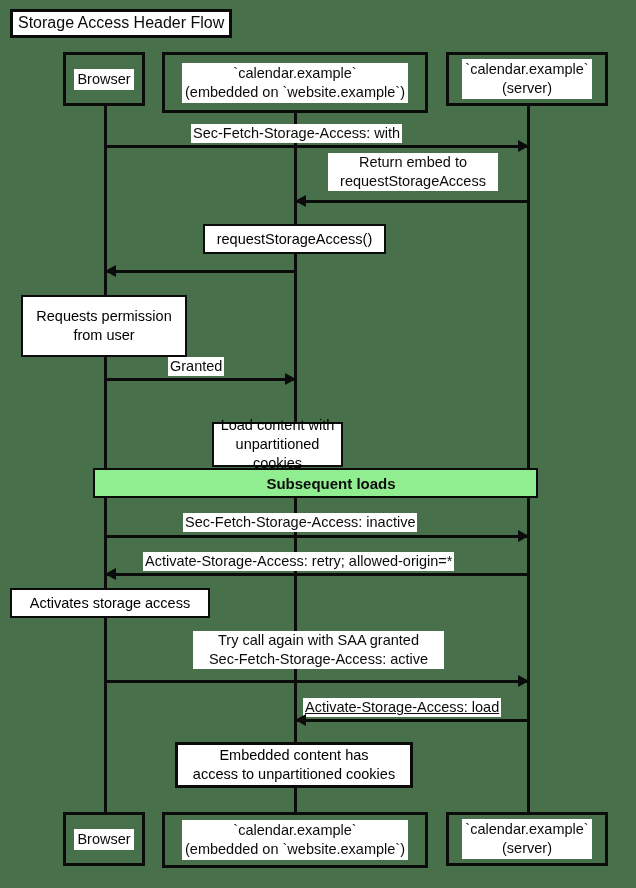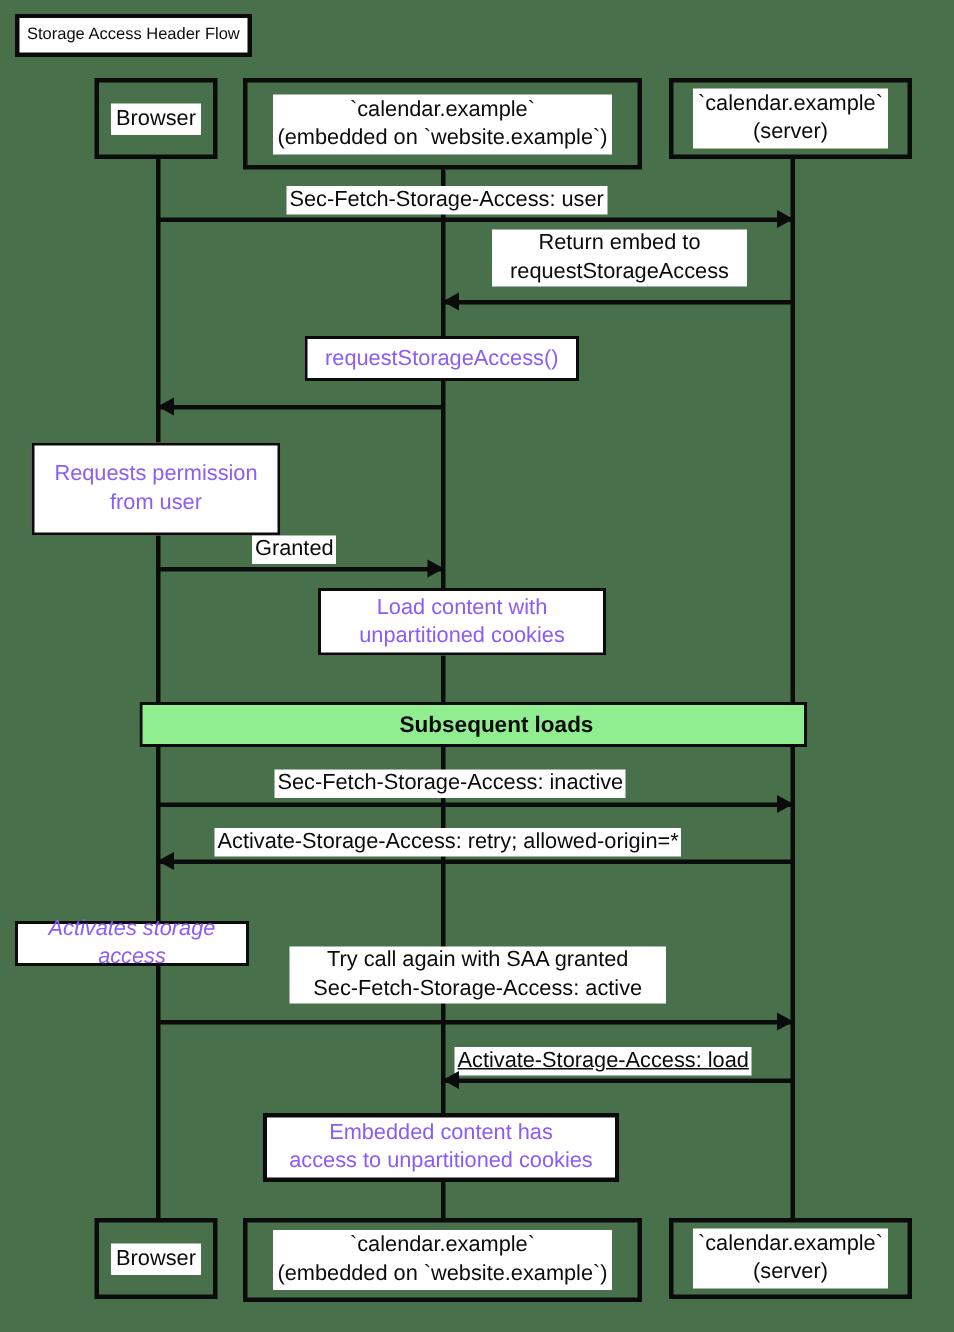--- a/index.html
+++ b/index.html
@@ -20,21 +20,21 @@
   }
   .abs { position: absolute; }
 
   
   .title-box {
     left: 10px;
     top: 9px;
     border: 3px solid #0b0b0b;
     background: #ffffff;
     padding: 2px 5px 3px 5px;
-    font-size: 11px;
+    font-size: 16px;
     color: #0b0b0b;
     line-height: 18px;
     white-space: nowrap;
   }
 
   
   .participant {
     border: 3px solid #0b0b0b;
     background: transparent;
     display: flex;
@@ -79,21 +79,21 @@
     line-height: 19px;
     padding: 0px 2px;
     white-space: pre-line;
     text-align: center;
   }
 
   
   .note {
     border: 2px solid #0b0b0b;
     background: #ffffff;
-    color: #8b5cf6;
+    color: #000000;
     font-size: 14.5px;
     line-height: 19px;
     text-align: center;
     padding: 3px 6px;
     box-sizing: border-box;
     white-space: pre-line;
     display: flex;
     align-items: center;
     justify-content: center;
   }
@@ -130,56 +130,56 @@
   <div class="abs participant" style="left:162px; top:52px; width:266px; height:61px;">
     <span class="plabel">`calendar.example`
 (embedded on `website.example`)</span>
   </div>
 
   <div class="abs participant" style="left:446px; top:52px; width:162px; height:54px;">
     <span class="plabel">`calendar.example`
 (server)</span>
   </div>
 
-  <div class="abs msglabel" style="left:191px; top:124px;">Sec-Fetch-Storage-Access: user</div>
+  <div class="abs msglabel" style="left:191px; top:124px;">Sec-Fetch-Storage-Access: with</div>
   <div class="abs msgline" style="left:105px; top:145px; width:423px;"></div>
   <div class="abs arrowhead right" style="left:518px; top:140px;"></div>
 
   <div class="abs msglabel" style="left:328px; top:153px; width:166px;">Return embed to
 requestStorageAccess</div>
   <div class="abs msgline" style="left:295px; top:200px; width:233px;"></div>
   <div class="abs arrowhead left" style="left:295px; top:195px;"></div>
 
   <div class="abs note" style="left:203px; top:224px; width:183px; height:30px;">requestStorageAccess()</div>
   <div class="abs msgline" style="left:105px; top:270px; width:190px;"></div>
   <div class="abs arrowhead left" style="left:105px; top:265px;"></div>
 
   <div class="abs note" style="left:21px; top:295px; width:166px; height:62px;">Requests permission
 from user</div>
 
   <div class="abs msglabel" style="left:168px; top:357px;">Granted</div>
   <div class="abs msgline" style="left:105px; top:378px; width:190px;"></div>
   <div class="abs arrowhead right" style="left:285px; top:373px;"></div>
 
-  <div class="abs note" style="left:212px; top:392px; width:192px; height:45px;">Load content with
+  <div class="abs note" style="left:212px; top:422px; width:131px; height:45px;">Load content with
 unpartitioned cookies</div>
 
   <div class="abs divider" style="left:93px; top:468px; width:445px; height:30px; background:#90ee90;">
     <span>Subsequent loads</span>
   </div>
 
   <div class="abs msglabel" style="left:183px; top:513px;">Sec-Fetch-Storage-Access: inactive</div>
   <div class="abs msgline" style="left:105px; top:535px; width:423px;"></div>
   <div class="abs arrowhead right" style="left:518px; top:530px;"></div>
 
   <div class="abs msglabel" style="left:143px; top:552px;">Activate-Storage-Access: retry; allowed-origin=*</div>
   <div class="abs msgline" style="left:105px; top:573px; width:423px;"></div>
   <div class="abs arrowhead left" style="left:105px; top:568px;"></div>
 
-  <div class="abs note" style="left:10px; top:614px; width:156px; height:30px;font-style:italic;">Activates storage access</div>
+  <div class="abs note" style="left:10px; top:588px; width:200px; height:30px;">Activates storage access</div>
 
   <div class="abs msglabel" style="left:193px; top:631px; width:247px;">Try call again with SAA granted
 Sec-Fetch-Storage-Access: active</div>
   <div class="abs msgline" style="left:105px; top:680px; width:423px;"></div>
   <div class="abs arrowhead right" style="left:518px; top:675px;"></div>
 
   <div class="abs msglabel" style="left:303px; top:698px;text-decoration:underline;">Activate-Storage-Access: load</div>
   <div class="abs msgline" style="left:295px; top:719px; width:233px;"></div>
   <div class="abs arrowhead left" style="left:295px; top:714px;"></div>
 

